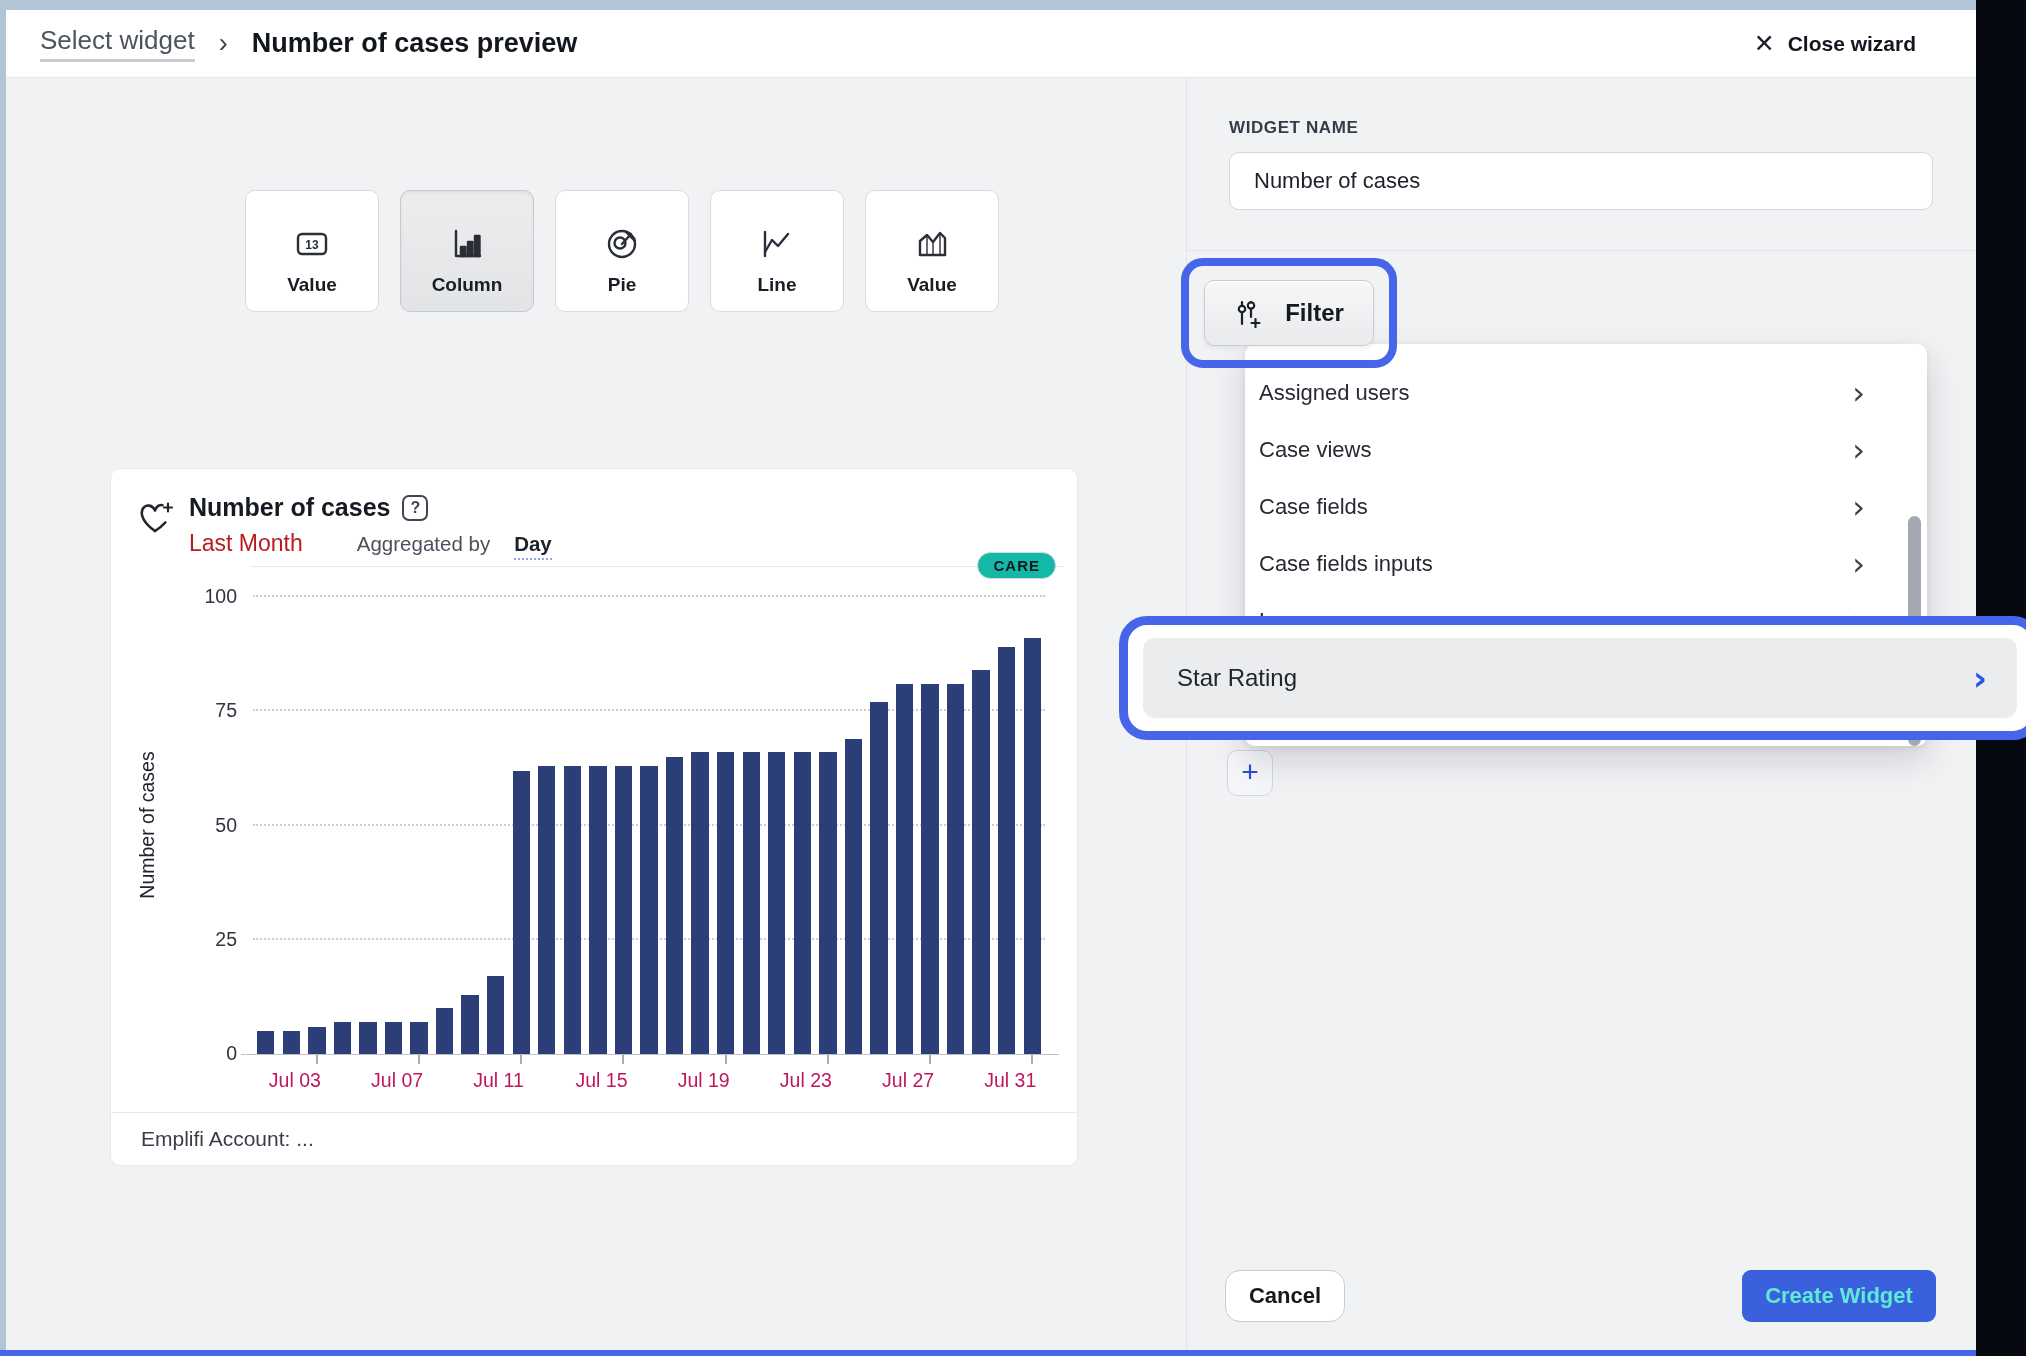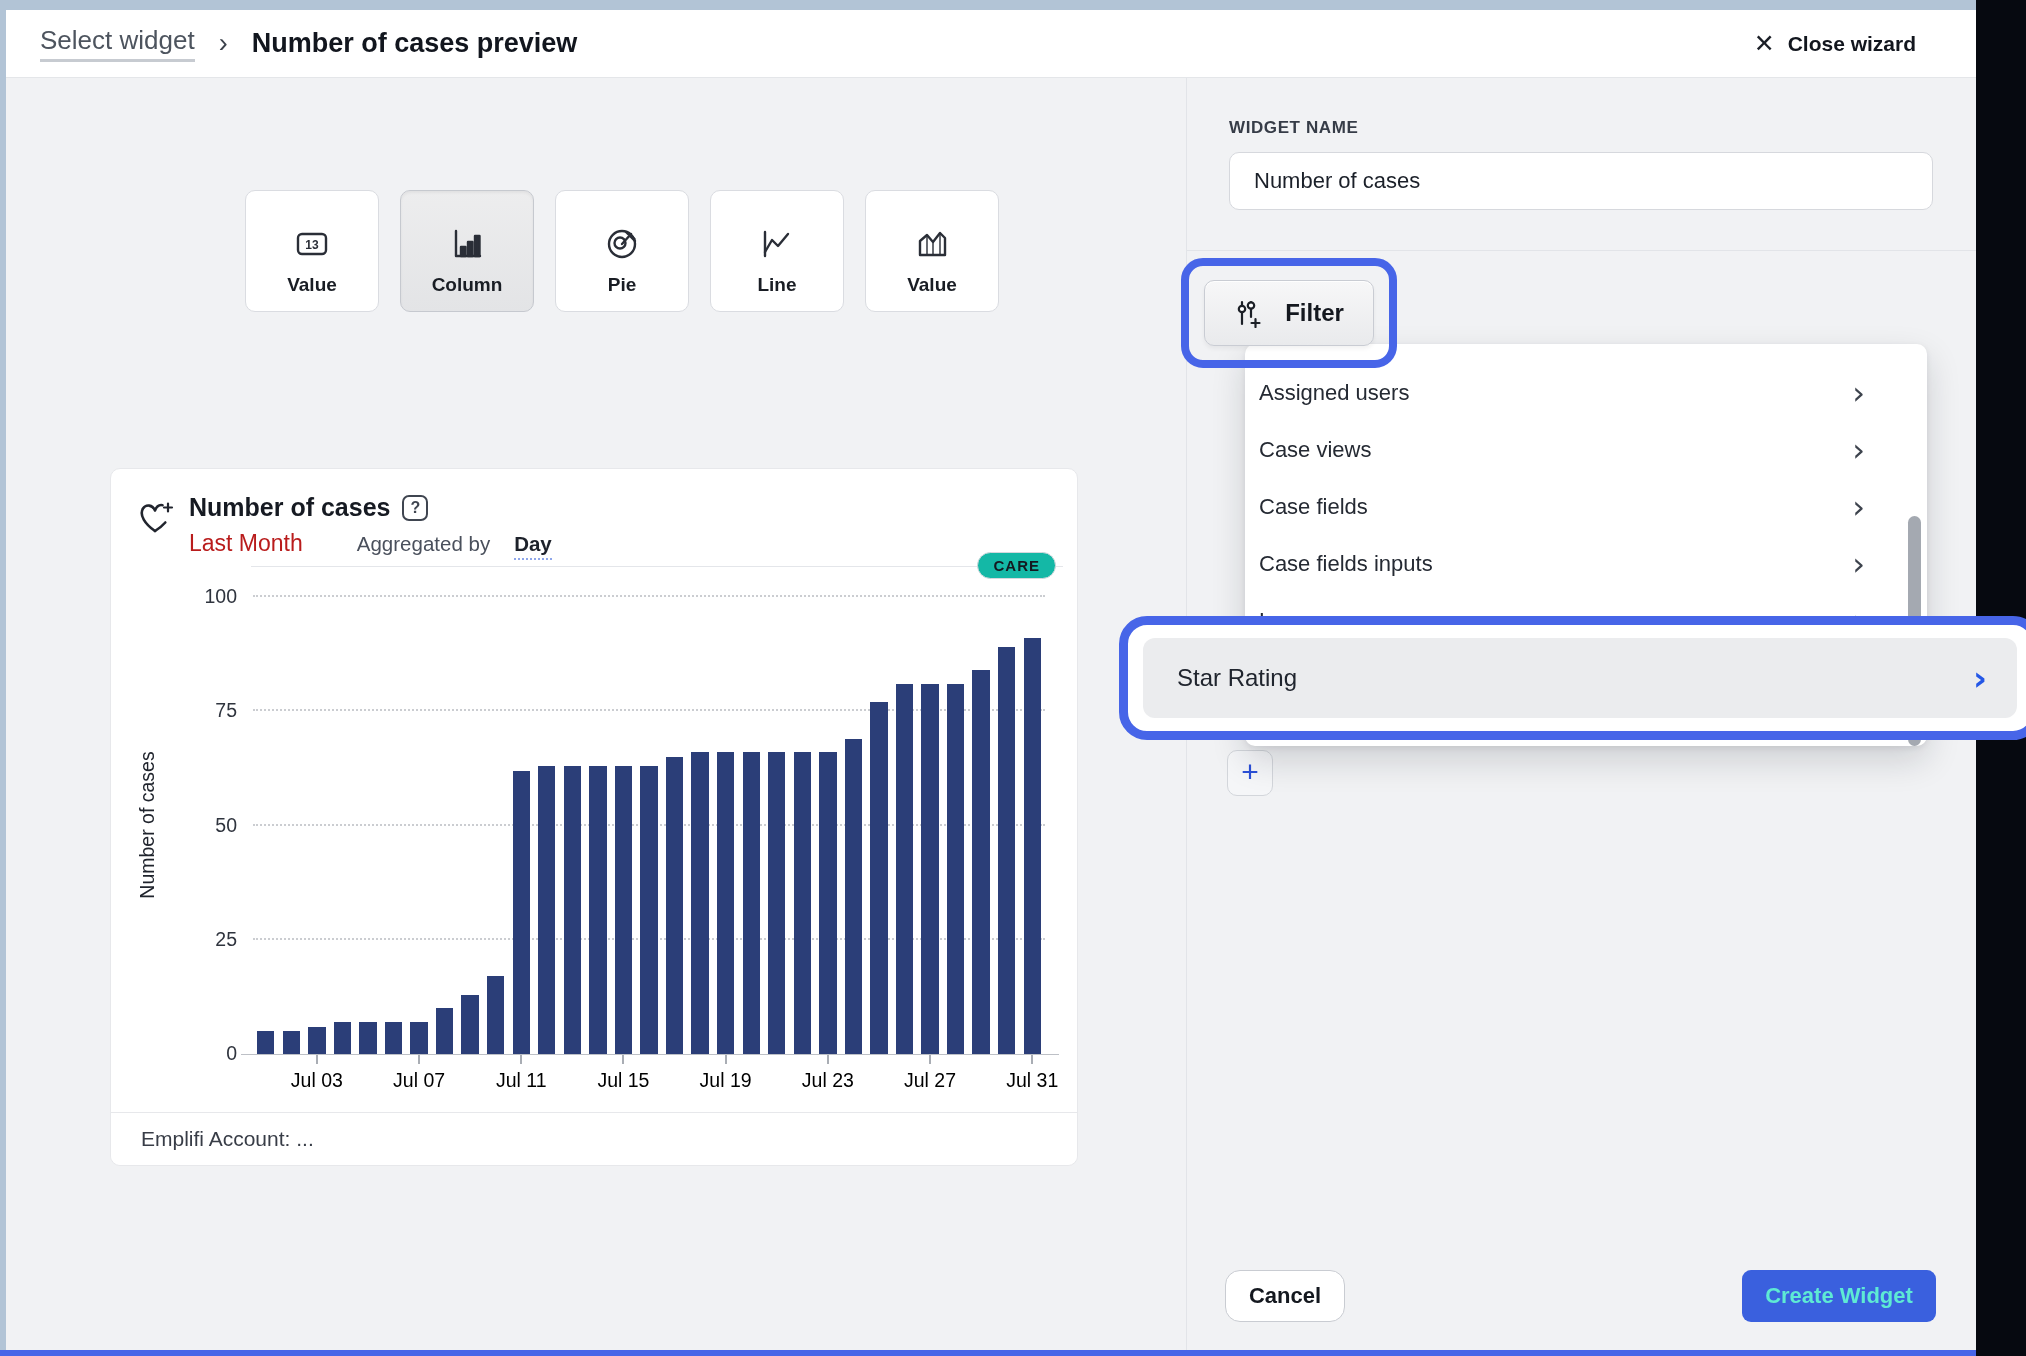--- a/index.html
+++ b/index.html
@@ -56,21 +56,21 @@
   .y-axis-label{position:absolute;left:36px;top:356px;transform:translate(-50%,-50%) rotate(-90deg);
                 font-size:19.5px;color:#20242d;white-space:nowrap;}
   .y-ticks{position:absolute;left:56px;top:128px;width:70px;height:457px;}
   .ytick{position:absolute;right:0;text-align:right;font-size:19.5px;color:#2f343e;}
   .axis-line{position:absolute;left:130px;top:585px;width:818px;border-top:1.5px solid #bdc0c6;}
   .plot{position:absolute;left:142px;top:128px;width:792px;height:457px;}
   .gridline{position:absolute;left:0;width:100%;height:0;border-top:2px dotted #cbcdd1;}
   .bar{position:absolute;bottom:0;background:var(--bar-navy,#2b3e78);}
   .x-axis{position:absolute;left:142px;top:586px;width:792px;height:44px;}
   .xtick-mark{position:absolute;top:0;width:2px;height:9px;background:#a9adb4;}
-  .xtick-label{position:absolute;top:14px;width:96px;margin-left:-48px;text-align:center;font-size:19.5px;color:#000000;}
+  .xtick-label{position:absolute;top:14px;width:96px;margin-left:-48px;font-size:19.5px;color:#be185d;}
   .card-footer{position:absolute;bottom:0;left:0;right:0;height:52px;border-top:1px solid #e7e8eb;
                display:flex;align-items:center;padding-left:30px;font-size:21px;color:#383d47;
                border-radius:0 0 10px 10px;background:#fff;}
 
   
   .widget-name-label{position:absolute;left:42px;top:40px;font-size:17px;font-weight:bold;
                      letter-spacing:.6px;color:#363c47;}
   .widget-name-input{position:absolute;left:42px;top:74px;width:704px;height:58px;background:#fff;
                      border:1.5px solid #d6d8dd;border-radius:10px;font-size:22px;color:#1b2029;
                      padding:0 24px;box-sizing:border-box;font-family:"Liberation Sans",sans-serif;outline:none;}

